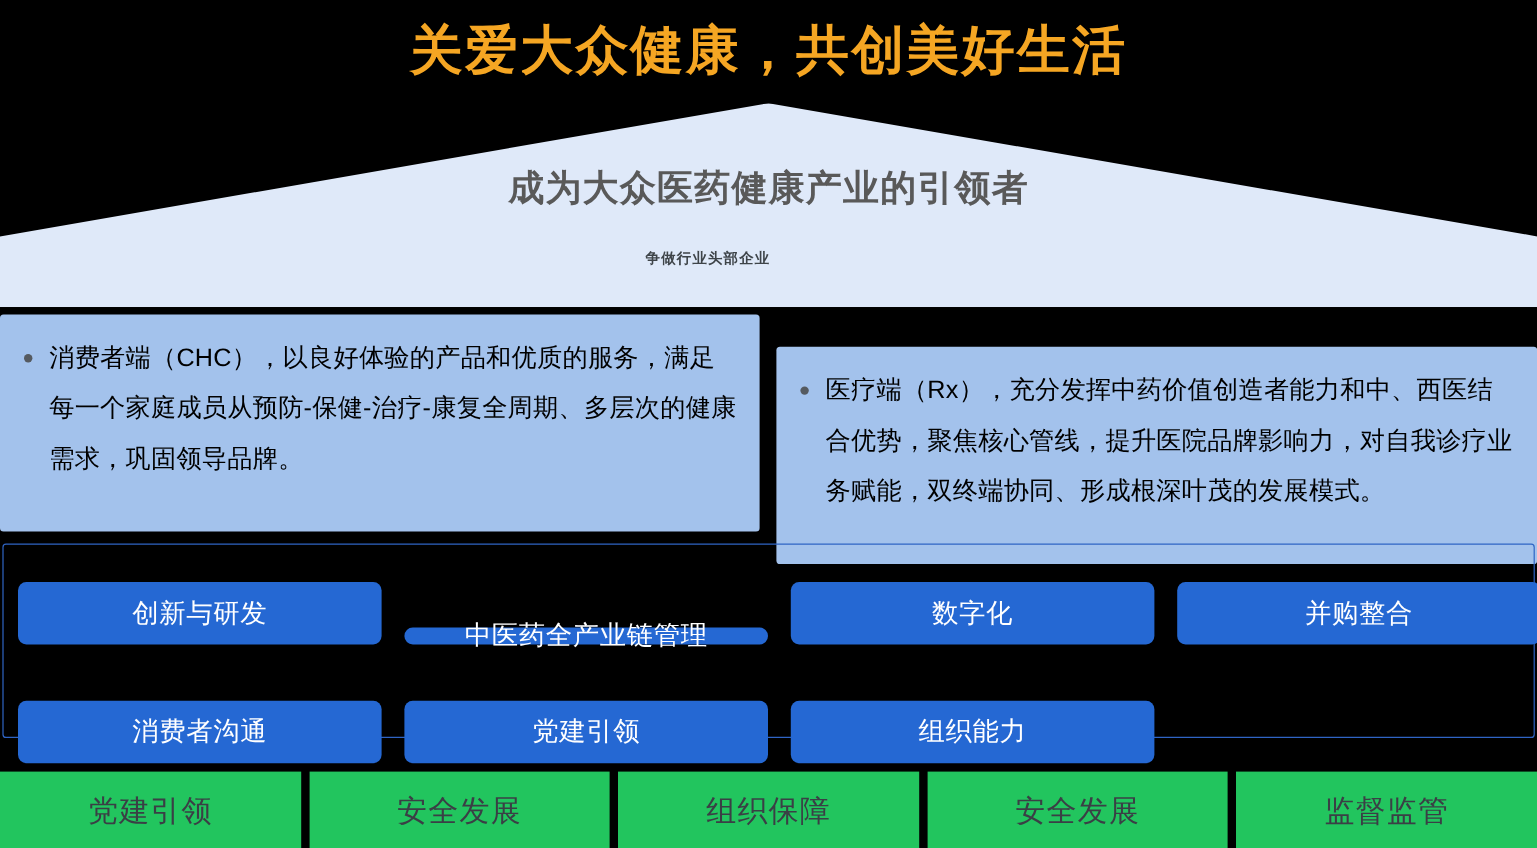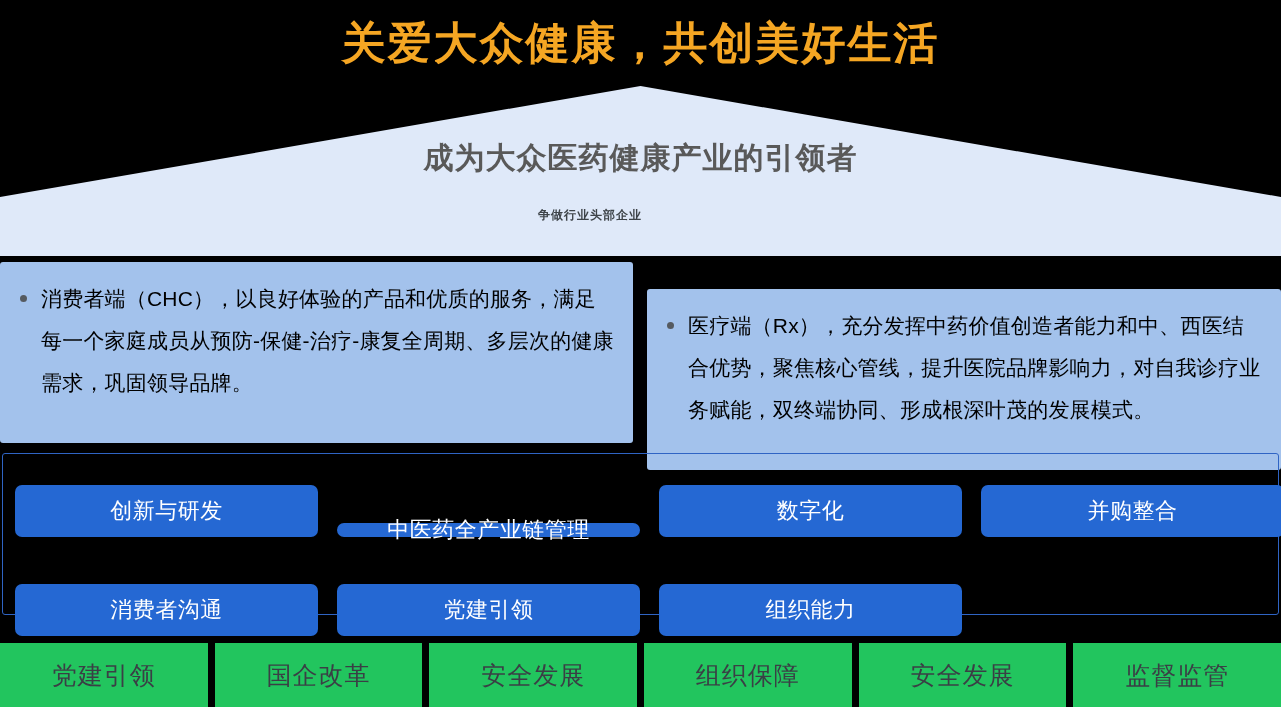--- a/index.html
+++ b/index.html
@@ -203,20 +203,19 @@
     </div>
     <div class="cap-row row-2">
       <div class="cap-btn">消费者沟通</div>
       <div class="cap-btn">党建引领</div>
       <div class="cap-btn">组织能力</div>
     </div>
   </div>
 
   <div class="foundation">
     <div class="found-item">党建引领</div>
-    <div class="found-item">国企改革</div>
     <div class="found-item">安全发展</div>
     <div class="found-item">组织保障</div>
     <div class="found-item">安全发展</div>
     <div class="found-item">监督监管</div>
   </div>
 
 </div>
 
 </body></html>

